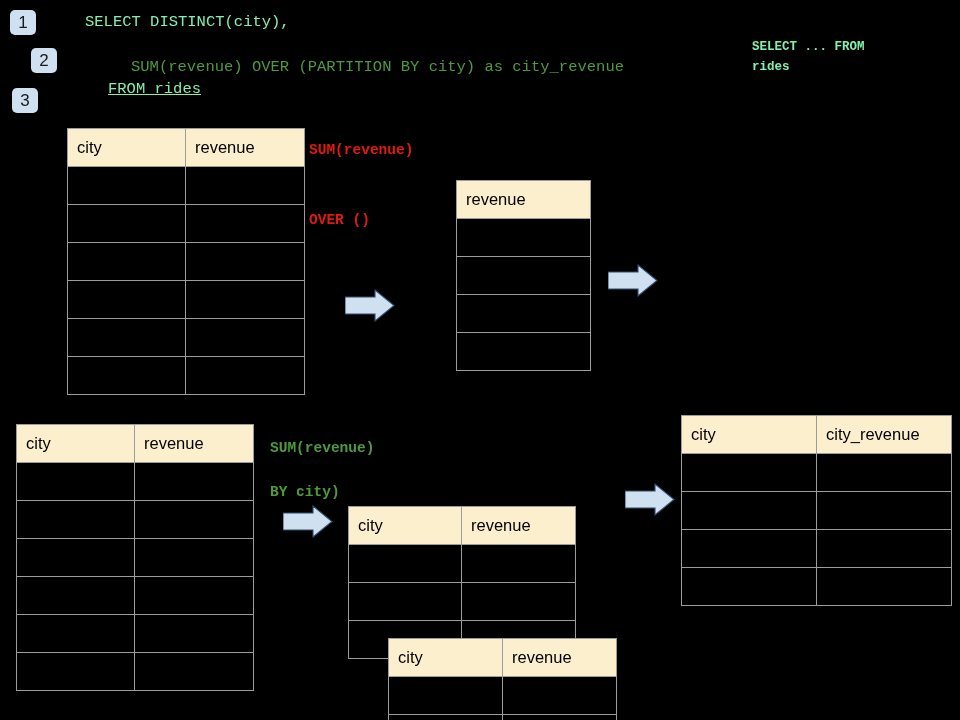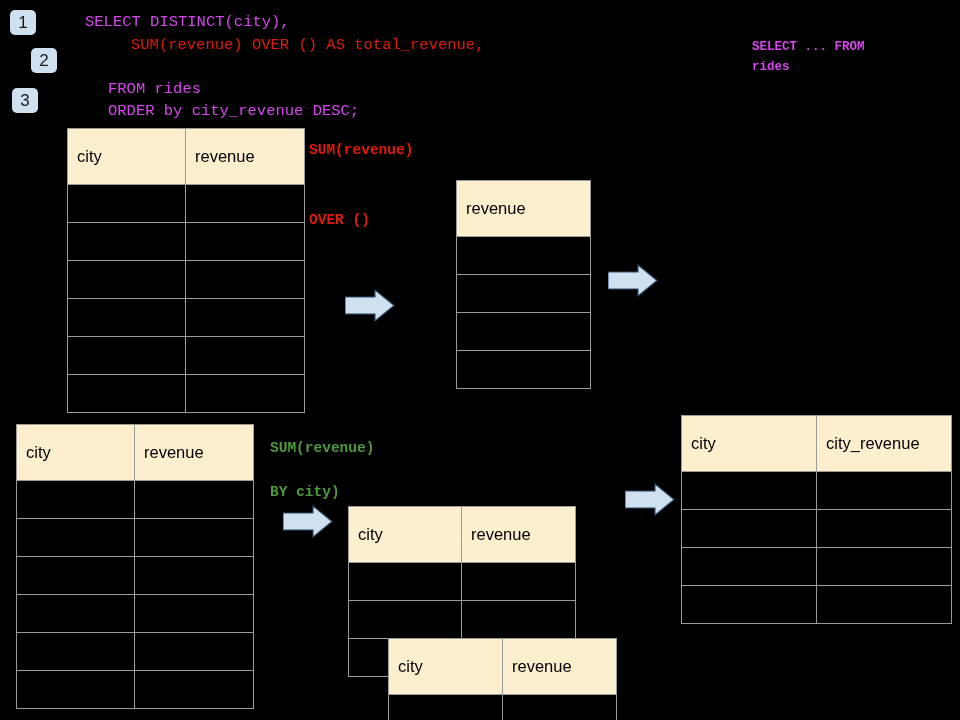--- a/index.html
+++ b/index.html
@@ -34,21 +34,21 @@
     box-sizing: border-box;
   }
 
   
   .code {
     position: absolute;
     font-family: "Liberation Mono", "DejaVu Sans Mono", monospace;
     white-space: pre;
     letter-spacing: 0px;
   }
-  .code.purple  { color: #d946ef; }
+  .code.purple  { color: #86efac; }
   .code.red     { color: #E01B0C; }
   .code.green   { color: #4E9A3E; }
 
   .q-line {
     font-size: 15.5px;
     line-height: 22px;
   }
   .q-small {
     font-size: 12.5px;
     line-height: 19px;
@@ -75,44 +75,43 @@
     box-sizing: border-box;
   }
   .tbl th {
     background: #FCEFCE;
     color: #000000;
     font-family: "Liberation Sans", sans-serif;
     font-weight: normal;
     font-size: 16.5px;
     text-align: left;
     padding-left: 9px;
-    height: 56px;
+    height: 38px;
   }
   .tbl td {
     background: #000000;
   }
 
   
   .arrow {
     position: absolute;
   }
 </style>
 </head>
 <body>
 
 <div id="stage">
 
   <div class="badge" style="left:10px; top:10px;">1</div>
   <div class="badge" style="left:31px; top:48px;">2</div>
   <div class="badge" style="left:12px; top:88px;">3</div>
 
   <div class="code q-line purple" style="left:85px; top:11px;">SELECT DISTINCT(city),</div>
-  <div class="code q-line red" style="left:131px; top:34px;">SUM(revenue) OVER () AS total_revenue,</div>
-  <div class="code q-line purple" style="left:108px; top:78px;">FROM rides</div>
-  <div class="code q-line purple" style="left:108px; top:100px;">ORDER by city_revenue DESC;</div>
+  <div class="code q-line green" style="left:131px; top:56px;">SUM(revenue) OVER (PARTITION BY city) as city_revenue</div>
+  <div class="code q-line purple" style="left:108px; top:78px;text-decoration:underline;">FROM rides</div>
 
   <div class="code q-small purple" style="left:752px; top:38px;text-align:center;">SELECT ... FROM</div>
   <div class="code q-small purple" style="left:752px; top:58px;">rides</div>
 
   <table class="tbl" style="left:67px; top:128px; width:237px;">
     <colgroup>
         <col style="width:118px">
         <col style="width:119px">
       </colgroup>
     <thead>

